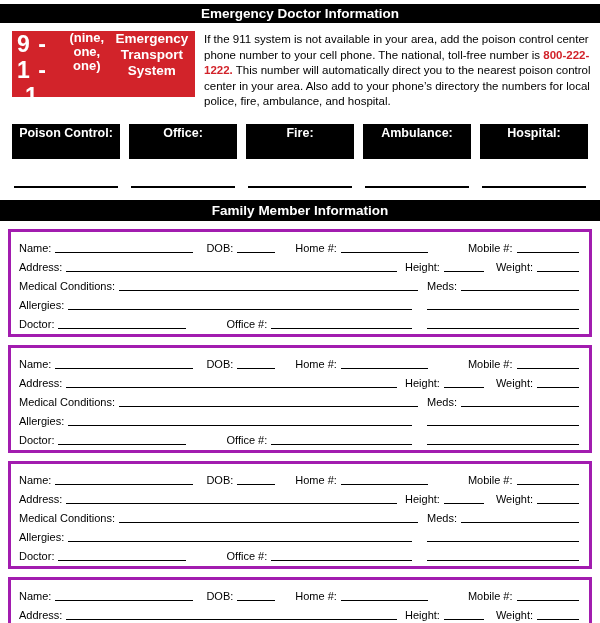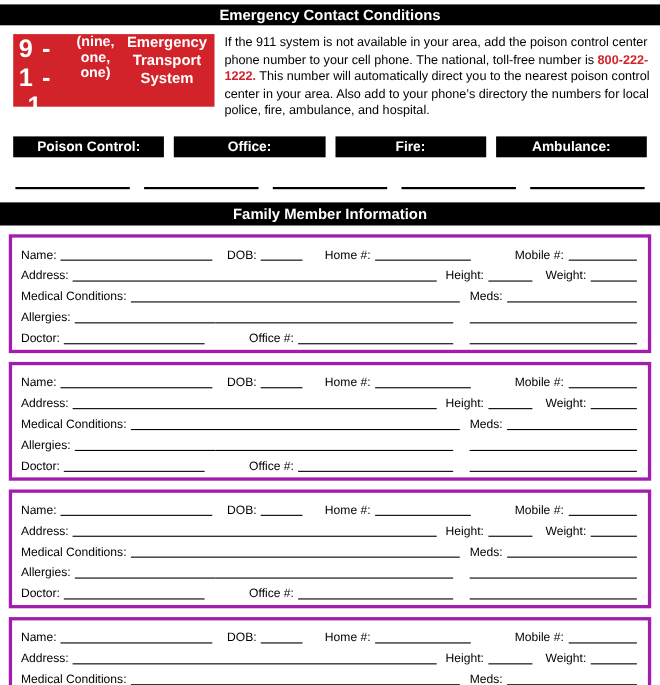--- a/index.html
+++ b/index.html
@@ -25,21 +25,21 @@
   .nine11-number  { font-size: 23px; font-weight: bold; line-height: 26px; letter-spacing: 1px; }
   .nine11-words   { font-size: 13px; font-weight: bold; line-height: 14px; padding-left: 13px; }
   .nine11-subtitle{ font-size: 13.5px; font-weight: bold; line-height: 16px; }
 
   .intro { flex: 1; font-size: 11.5px; line-height: 15.5px; padding-top: 1px; }
   .phone-red { color: #d2232a; font-weight: bold; }
 
   .contact-bars { display: flex; gap: 9px; padding: 0 12px; margin-top: 14px; }
   .contact-bar {
     flex: 1; background: #000; color: #fff; font-weight: bold;
-    font-size: 12.5px; text-align: center; height: 19px; line-height: 19px;
+    font-size: 12.5px; text-align: center; height: 35px; line-height: 19px;
   }
   .contact-lines { display: flex; gap: 13px; padding: 0 14px; height: 29px; }
   .contact-line { flex: 1; border-bottom: 2px solid #000; }
 
   .cards { }
   .member-card {
     border: 3px solid #a21caf;
     margin: 8px 8px 6px 8px;
     padding: 4px 10px 3px 8px;
   }
@@ -50,39 +50,40 @@
   .rz { width: 152px; flex: none; display: flex; align-items: flex-end; margin-left: 9px; }
   .w138 { width: 138px; } .w38 { width: 38px; } .w87 { width: 87px; }
   .w128 { width: 128px; } .w40 { width: 40px; } .w42 { width: 42px; }
   .ml8 { margin-left: 8px; } .ml12 { margin-left: 12px; } .ml13 { margin-left: 13px; }
   .ml16 { margin-left: 0; padding-left: 40px; } .ml20 { margin-left: 20px; } .mr6 { margin-right: 6px; }
 </style>
 </head>
 <body>
 
 <div class="black-bar">
-  <span>Emergency Contact Conditions</span>
+  <span>Emergency Doctor Information</span>
 </div>
 
 <div class="top-section">
   <div class="red-box">
     <div class="nine11-number">9 - 1 - 1</div>
     <div class="nine11-words">(nine, one, one)</div>
     <div class="nine11-subtitle">Emergency Transport System</div>
   </div>
   <div class="intro">
     <span>If the 911 system is not available in your area, add the poison control center phone number to your cell phone. The national, toll-free number is </span><span class="phone-red">800-222-1222.</span><span> This number will automatically direct you to the nearest poison control center in your area. Also add to your phone’s directory the numbers for local police, fire, ambulance, and hospital.</span>
   </div>
 </div>
 
 <div class="contact-bars">
   <div class="contact-bar">Poison Control:</div>
   <div class="contact-bar">Office:</div>
   <div class="contact-bar">Fire:</div>
   <div class="contact-bar">Ambulance:</div>
+  <div class="contact-bar">Hospital:</div>
 </div>
 
 <div class="contact-lines">
   <div class="contact-line"></div>
   <div class="contact-line"></div>
   <div class="contact-line"></div>
   <div class="contact-line"></div>
   <div class="contact-line"></div>
 </div>
 

